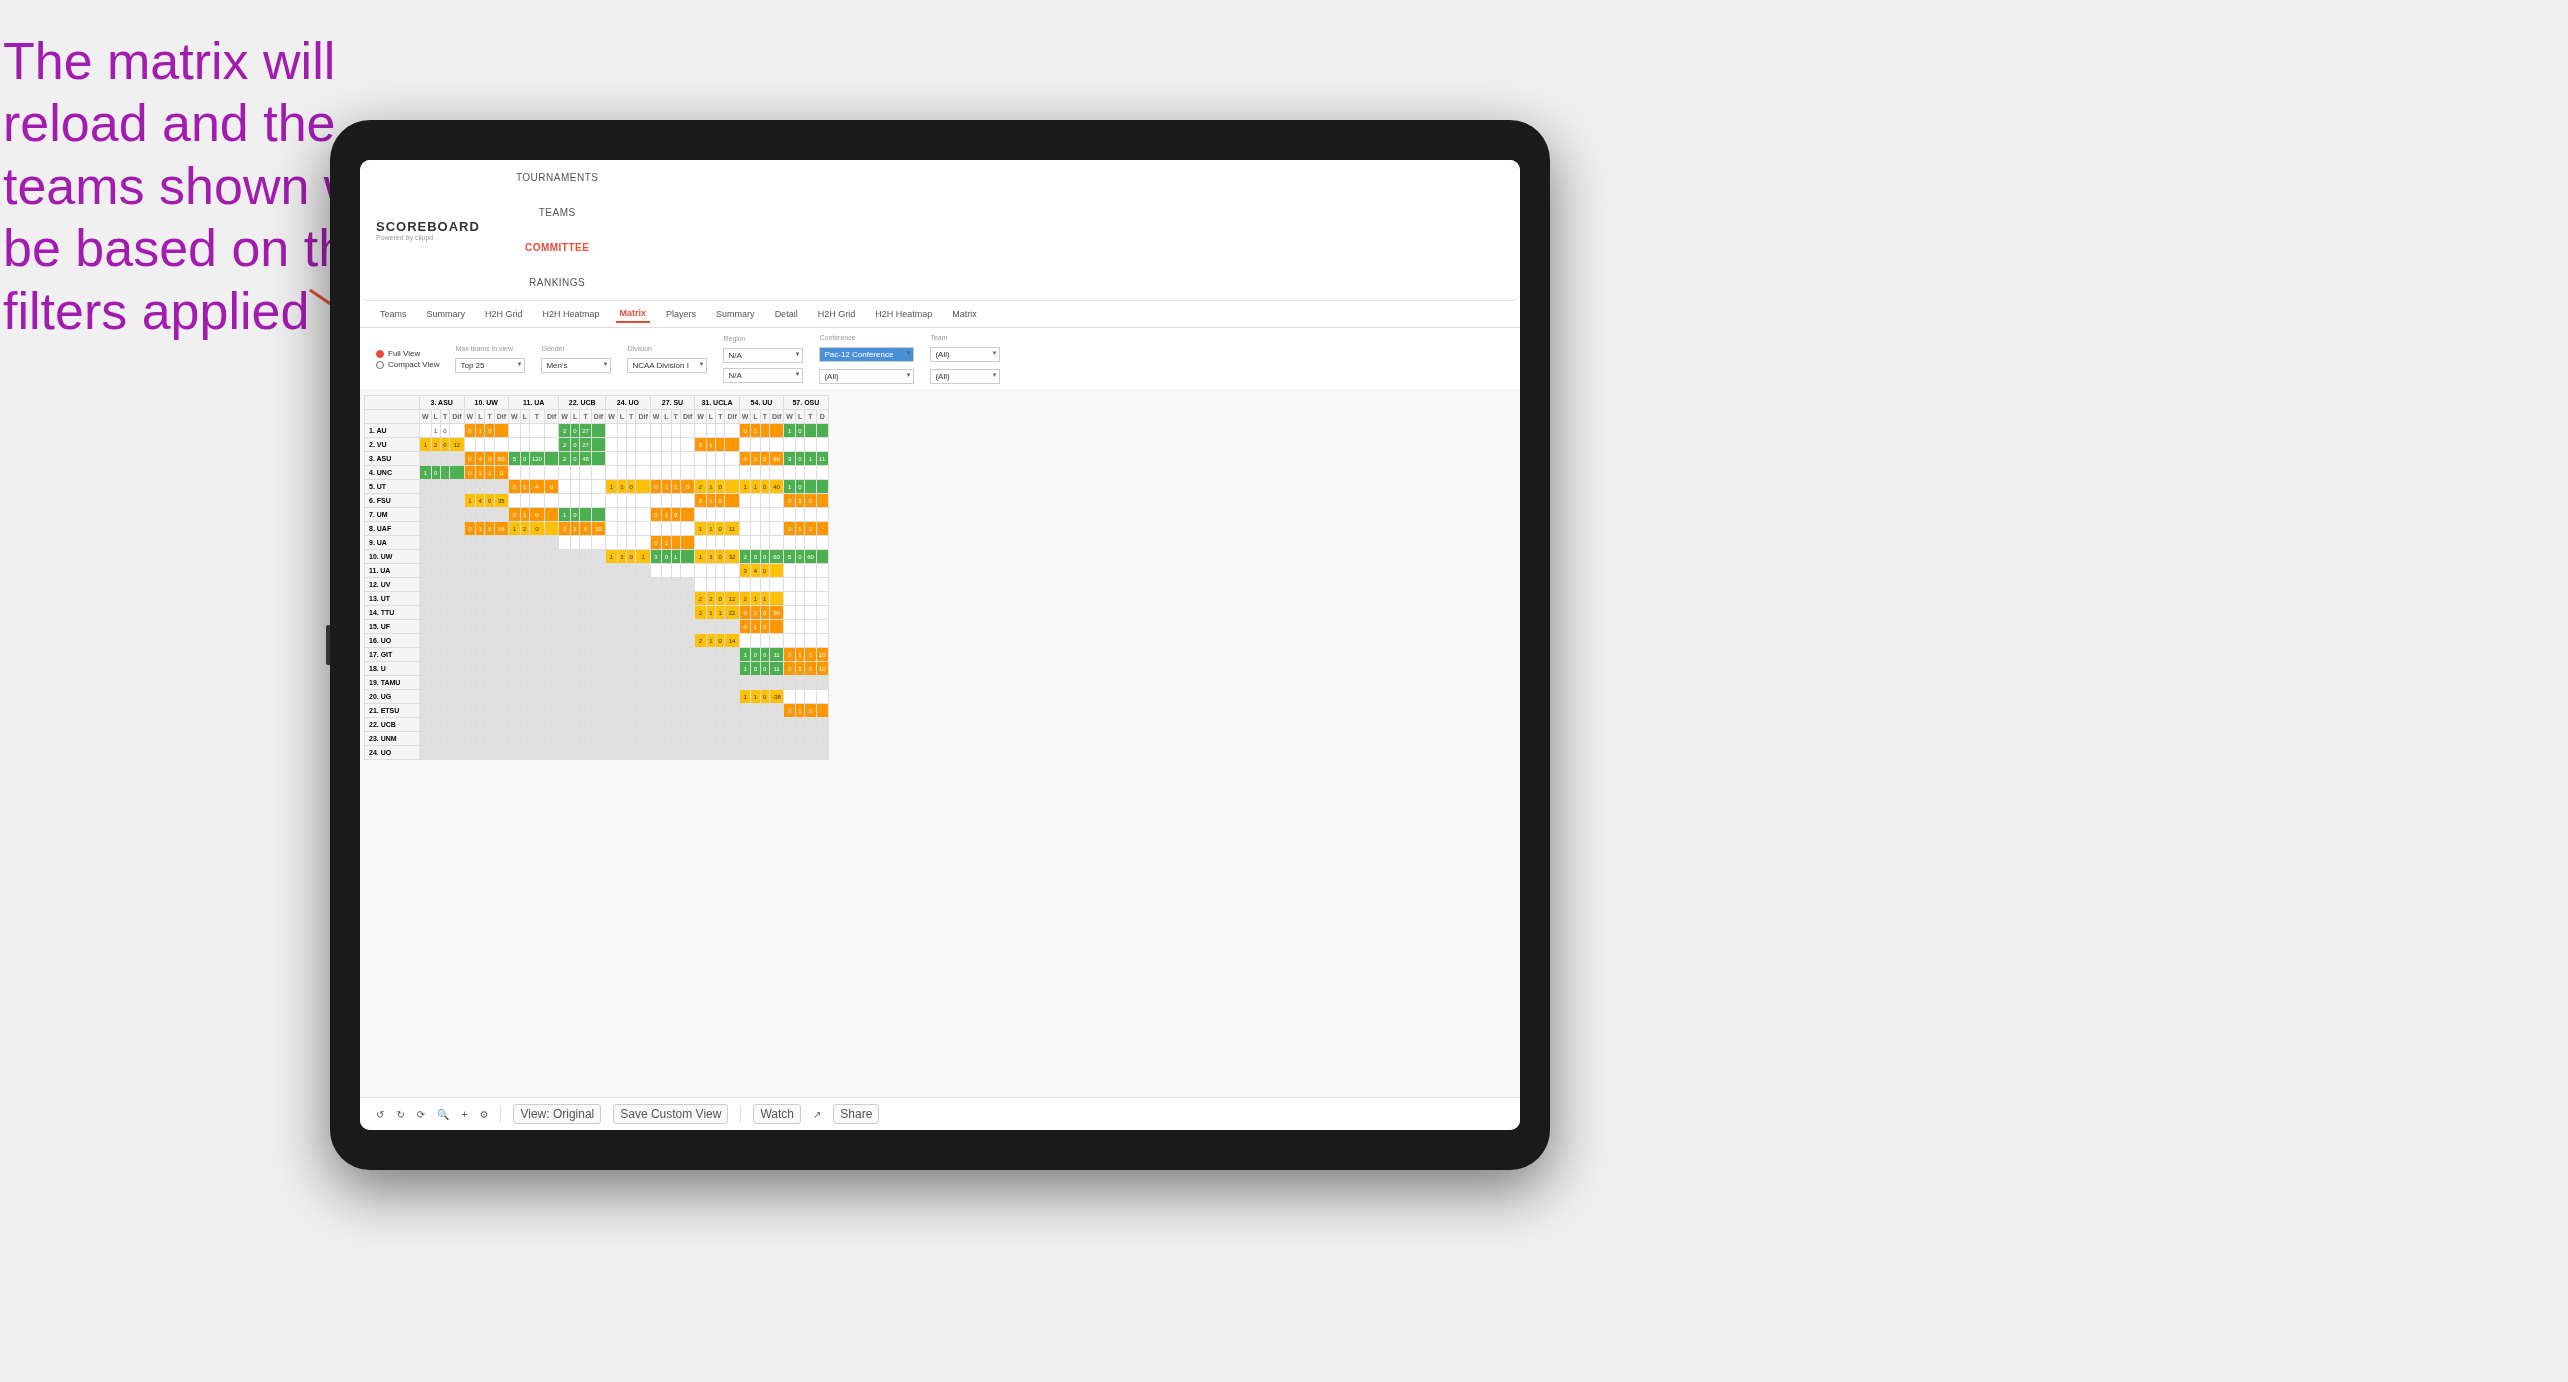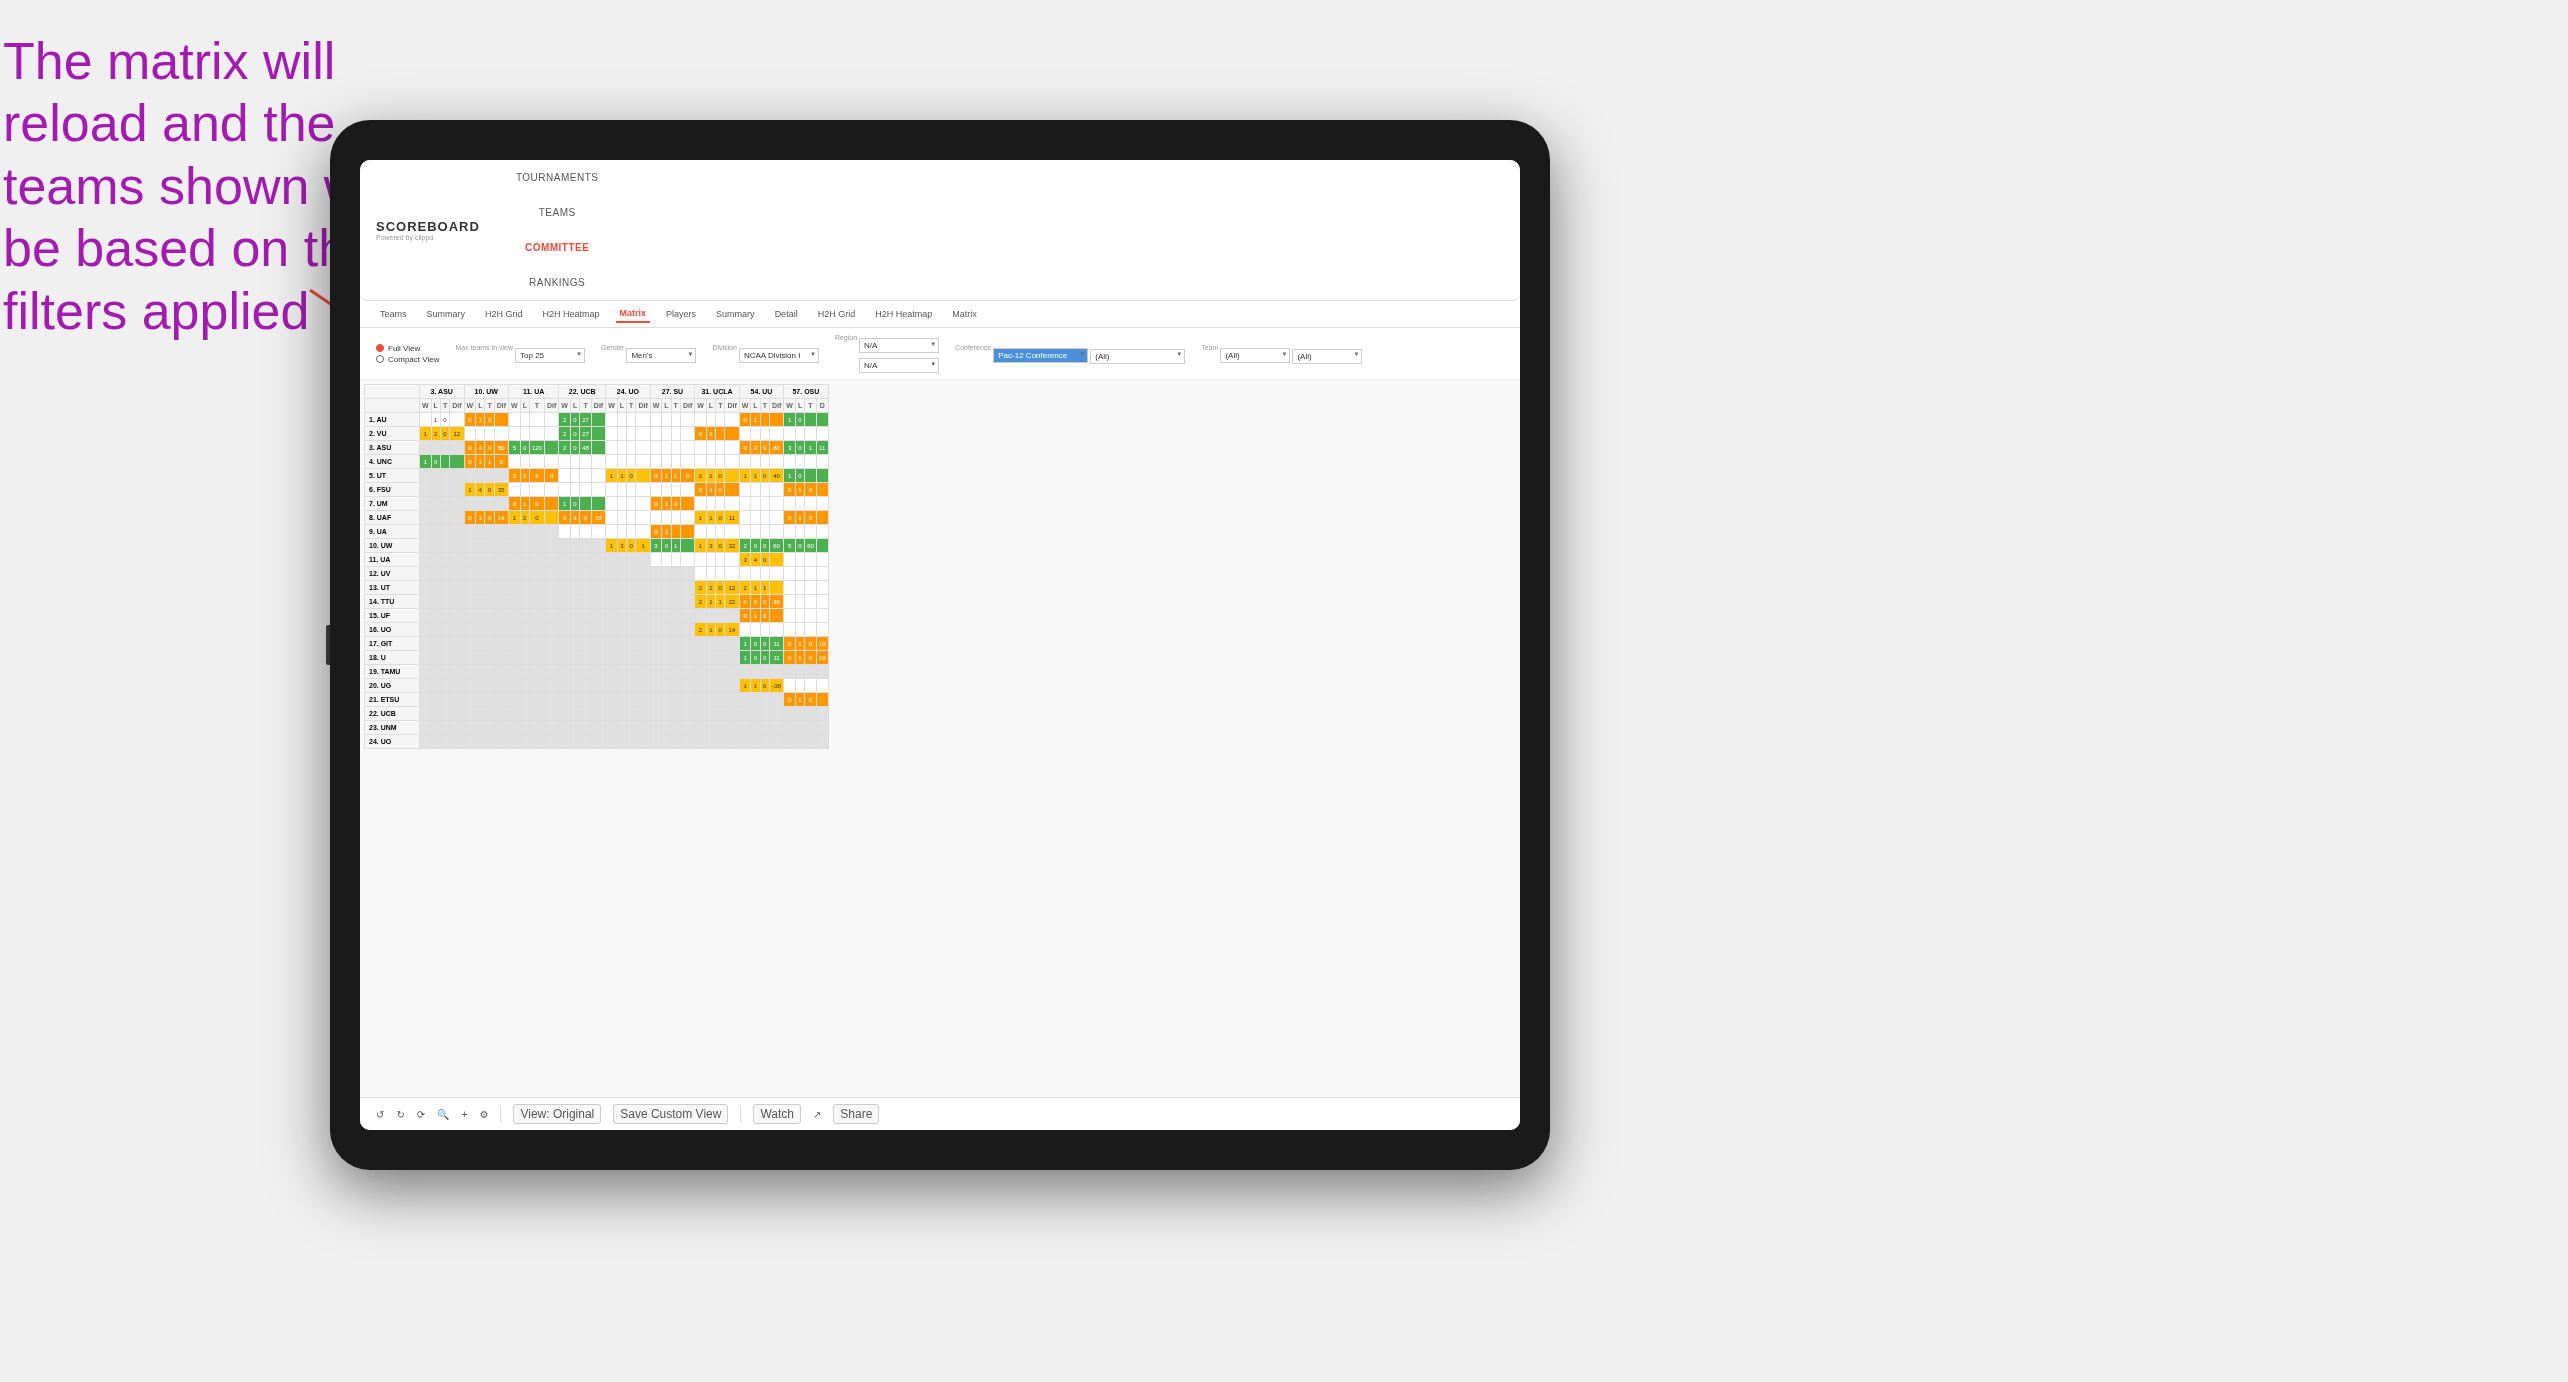--- a/index.html
+++ b/index.html
@@ -157,20 +157,21 @@
       display: inline-block;
     }
 
     .radio-dot.checked {
       background: #e74c3c;
       border-color: #e74c3c;
     }
 
     .filter-group {
       display: flex;
+      flex-direction: column;
       gap: 2px;
     }
 
     .filter-label {
       font-size: 7px;
       color: #999;
     }
 
     .filter-select {
       font-size: 8px;

